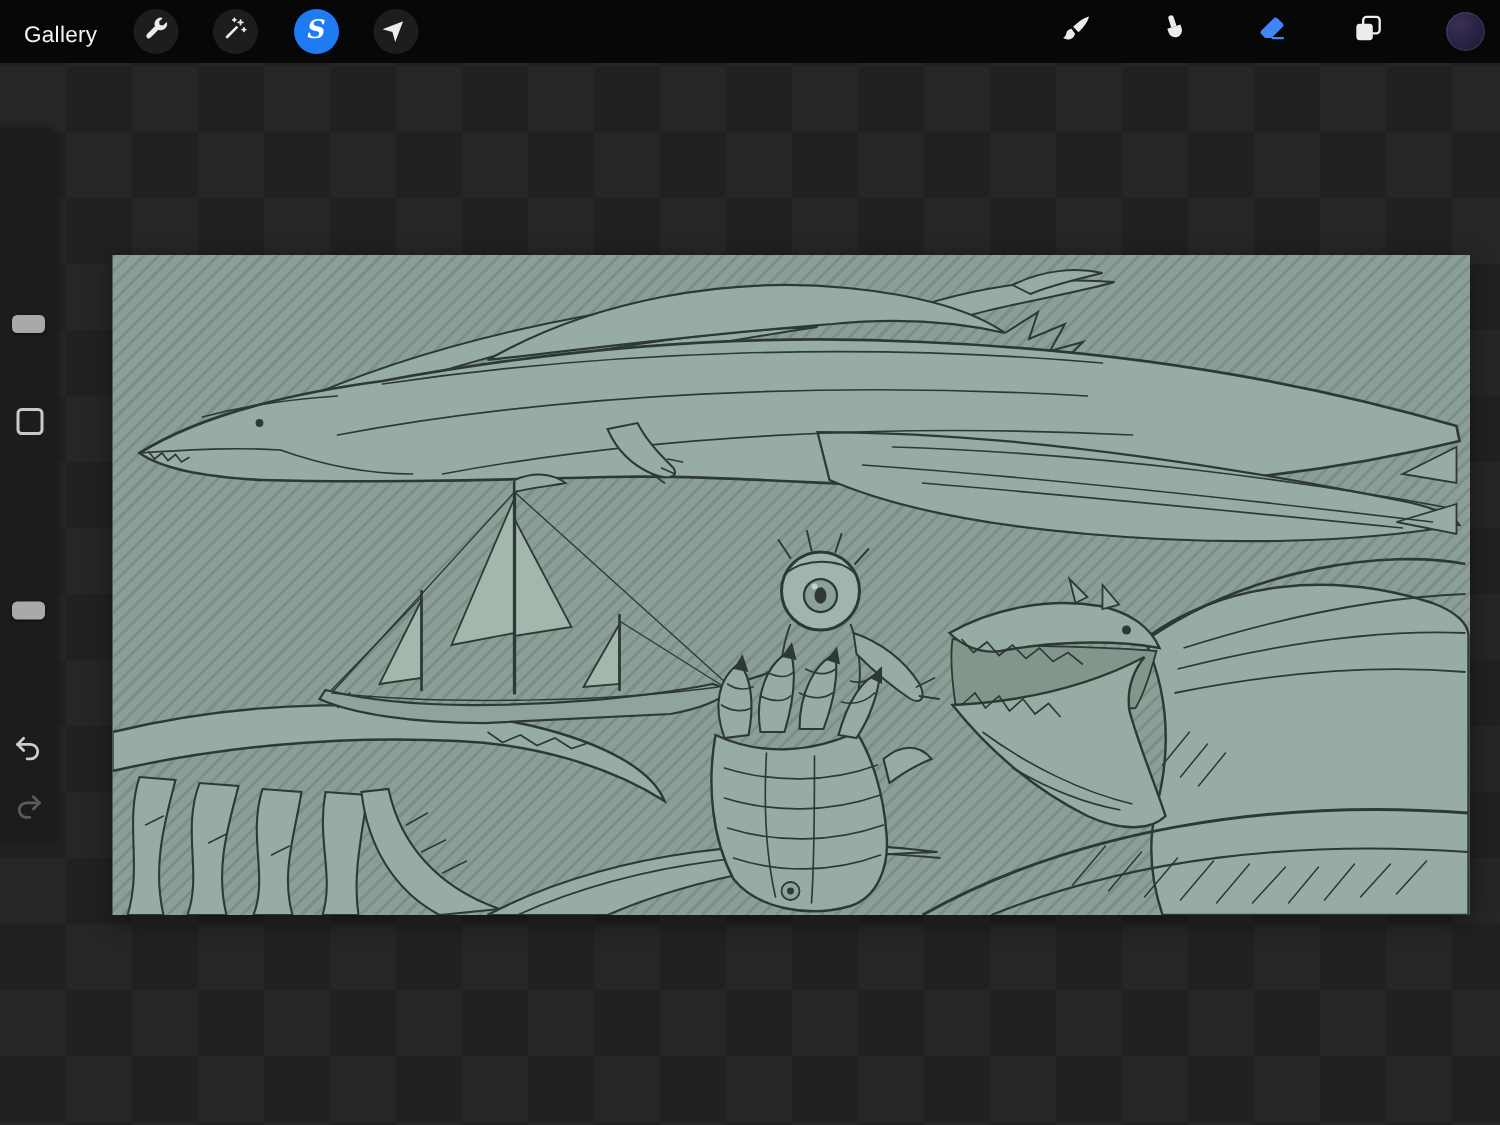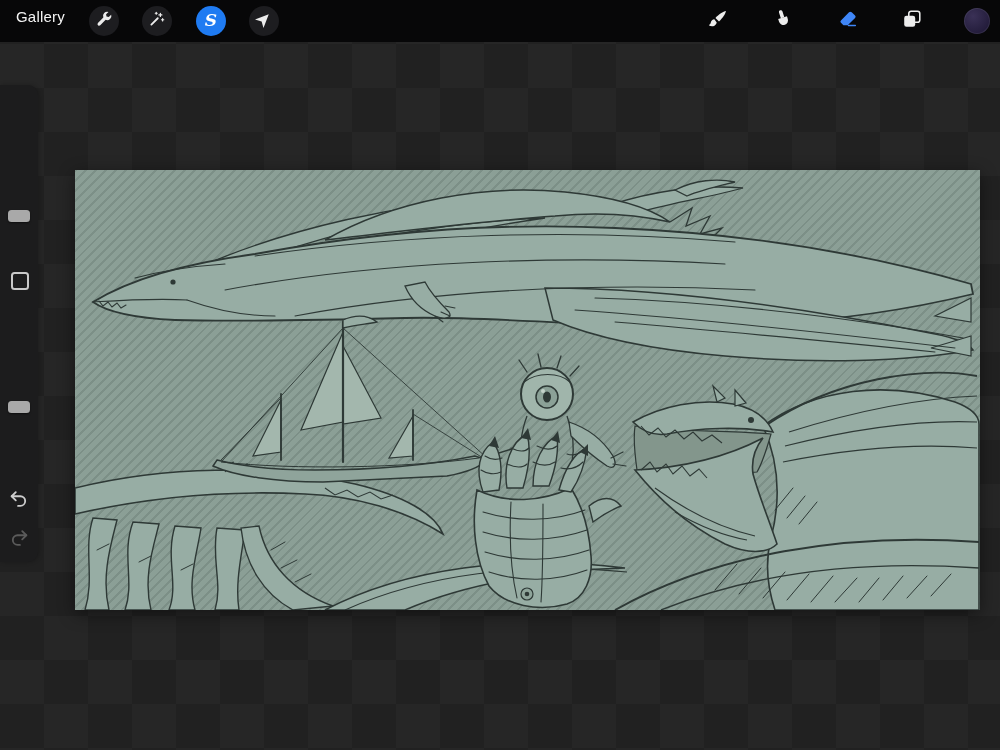--- a/index.html
+++ b/index.html
@@ -11,21 +11,21 @@
   .app{
     position:relative;width:1000px;height:750px;
     background:repeating-conic-gradient(#262626 0% 25%, #212121 0% 50%) 0 0/88px 88px;
   }
   
   .topbar{
     position:absolute;top:0;left:0;width:1000px;height:42px;
     background:#070708;z-index:20;
   }
   .gallery-btn{
-    position:absolute;left:16px;top:0;height:32px;display:flex;align-items:center;
+    position:absolute;left:16px;top:0;height:32px;display:flex;align-items:flex-end;
     color:#f4f4f4;font-size:15px;letter-spacing:.2px;cursor:default;
   }
   .tbtn{
     position:absolute;top:6px;width:30px;height:30px;border-radius:50%;
     background:#1d1d20;display:flex;align-items:center;justify-content:center;
   }
   .tbtn.active{background:#1f7bf2;}
   .rbtn{
     position:absolute;top:6px;width:30px;height:30px;
     display:flex;align-items:center;justify-content:center;

